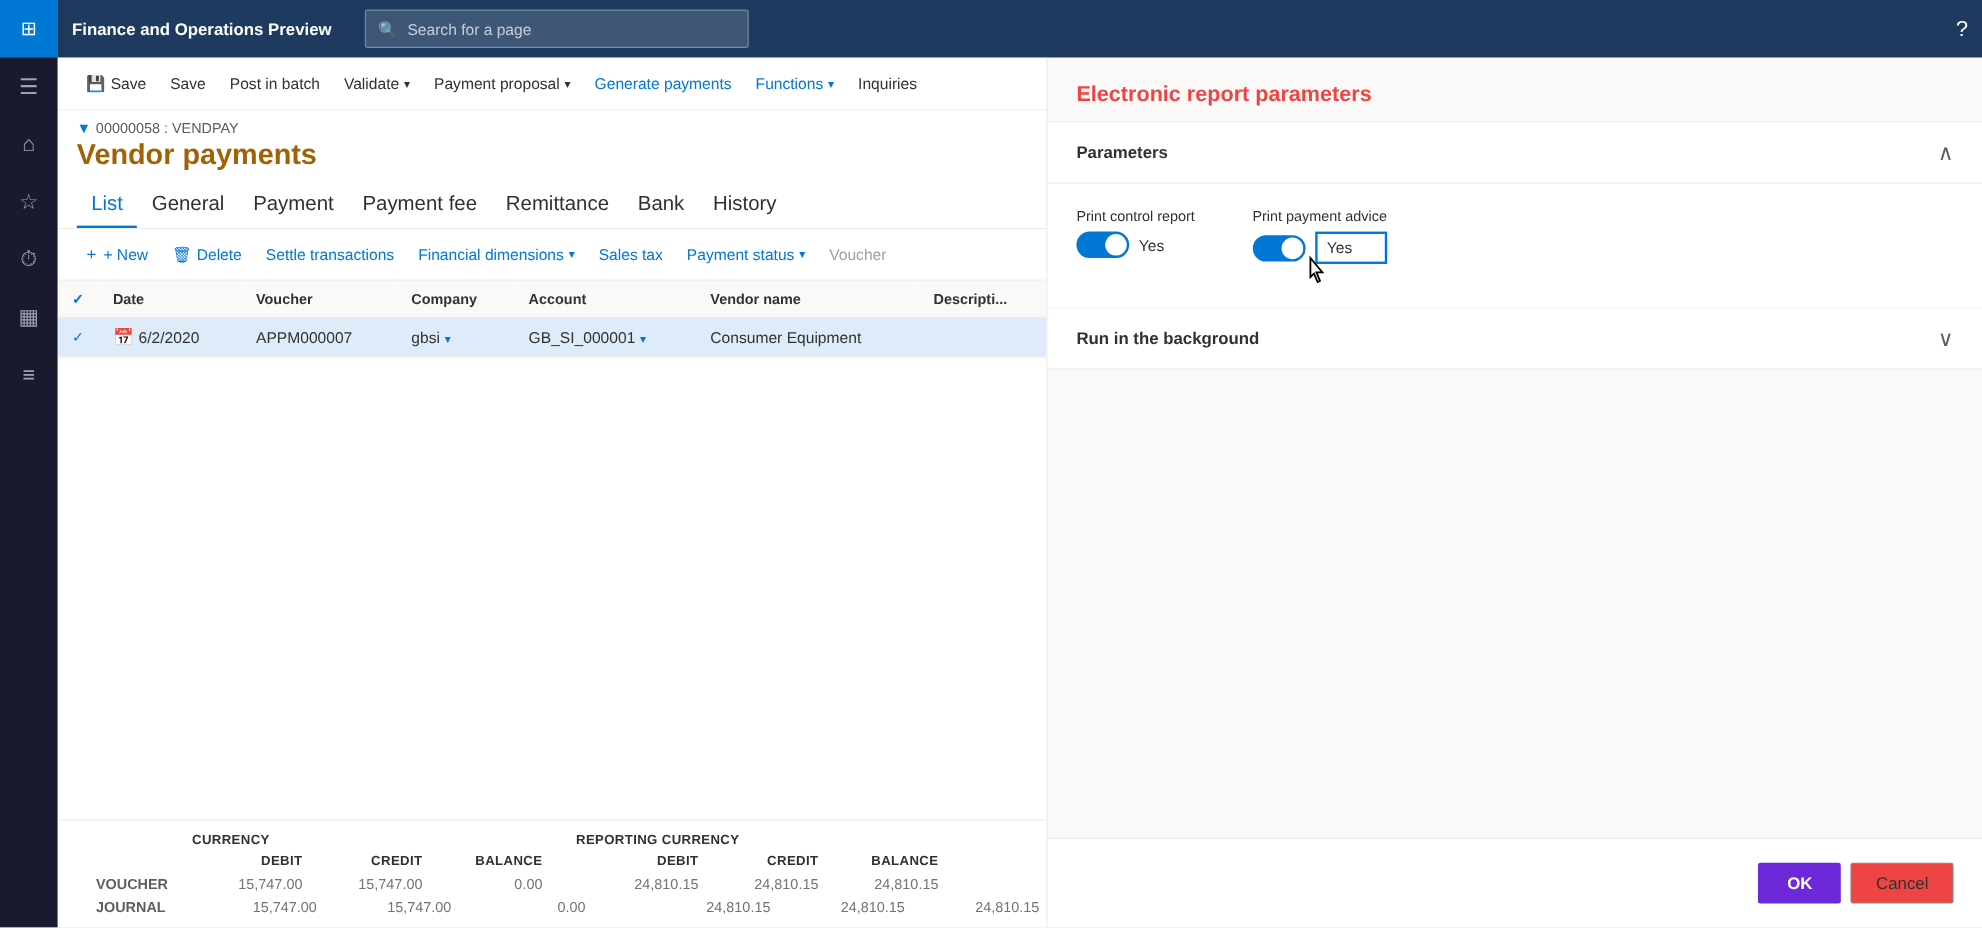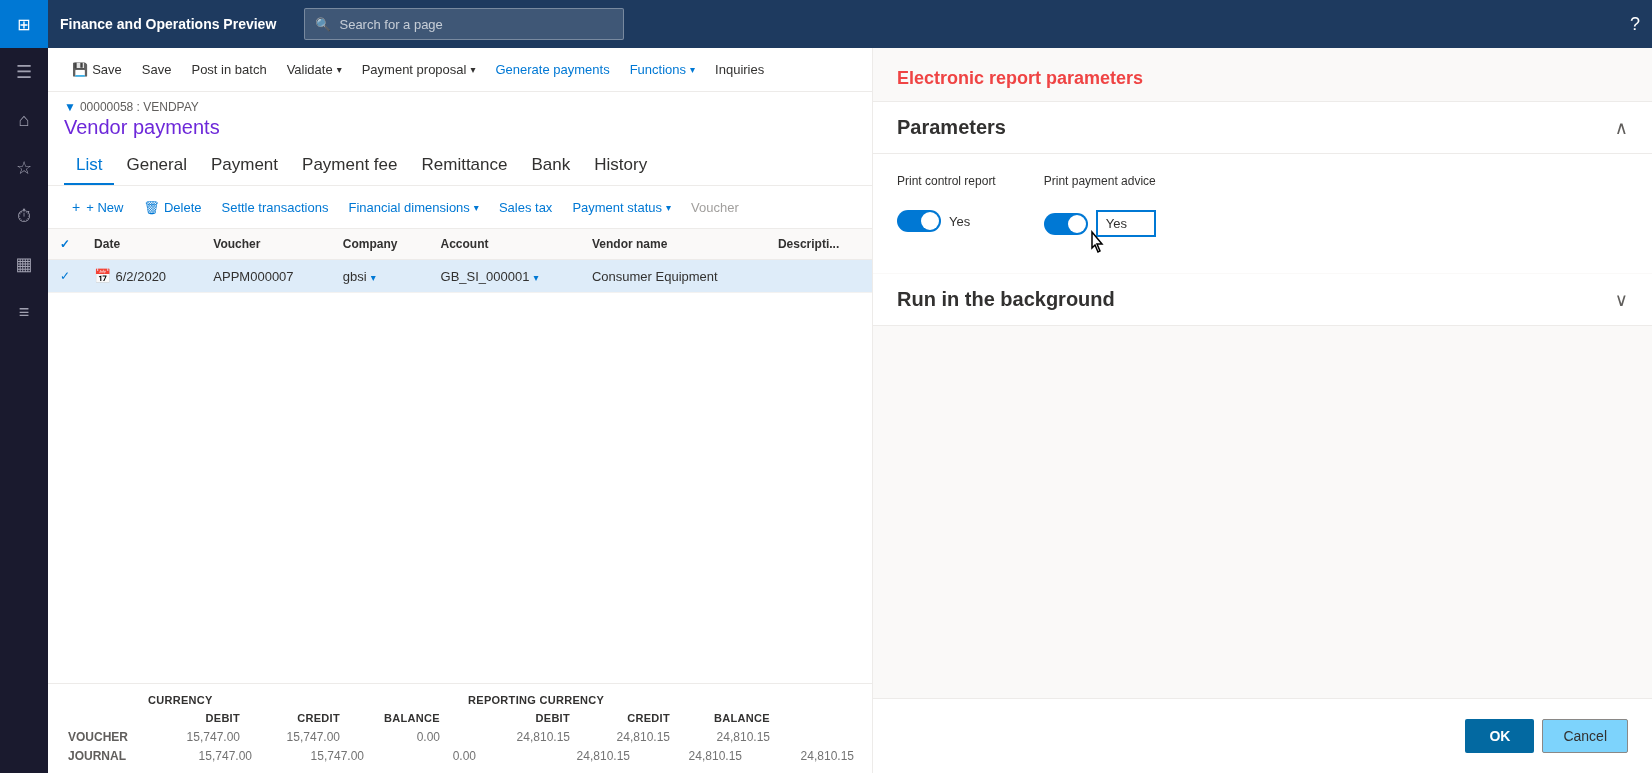--- a/index.html
+++ b/index.html
@@ -126,23 +126,23 @@
     }
     .breadcrumb {
       font-size: 12px;
       color: #605e5c;
       display: flex;
       align-items: center;
       gap: 4px;
       margin-bottom: 2px;
     }
     .page-title {
-      font-size: 20px;
-      font-weight: 400;
-      color: #6d28d9;
+      font-size: 24px;
+      font-weight: 700;
+      color: #a16207;
       margin-bottom: 8px;
     }
 
     
     .tabs {
       display: flex;
       border-bottom: 1px solid #edebe9;
       background: white;
       padding: 0 16px;
       flex-shrink: 0;
@@ -219,21 +219,21 @@
       color: #323130;
       white-space: nowrap;
     }
     .checkbox-col { width: 32px; }
     .check-cell { display: flex; align-items: center; justify-content: center; }
 
     
     .footer-totals {
       background: white;
       border-top: 1px solid #edebe9;
-      padding: 8px 16px;
+      padding: 8px 28px;
       flex-shrink: 0;
     }
 
     
     .right-panel {
       width: 780px;
       background: #faf9f8;
       border-left: 1px solid #edebe9;
       display: flex;
       flex-direction: column;
@@ -259,36 +259,36 @@
     }
     .panel-section-header {
       display: flex;
       align-items: center;
       justify-content: space-between;
       padding: 14px 24px;
       cursor: pointer;
       border-bottom: 1px solid #edebe9;
     }
     .panel-section-title {
-      font-size: 20px;
+      font-size: 14px;
       font-weight: 600;
       color: #323130;
     }
     .panel-section-content {
       padding: 20px 24px;
     }
     .form-row {
       display: flex;
       gap: 48px;
       margin-bottom: 16px;
     }
     .form-field {
       display: flex;
       flex-direction: column;
-      gap: 22px;
+      gap: 6px;
     }
     .form-label {
       font-size: 12px;
       color: #323130;
       font-weight: 400;
     }
     .form-value-row {
       display: flex;
       align-items: center;
       gap: 8px;
@@ -340,31 +340,31 @@
     .panel-footer {
       margin-top: auto;
       padding: 20px 24px;
       display: flex;
       justify-content: flex-end;
       gap: 8px;
       border-top: 1px solid #edebe9;
       background: white;
     }
     .btn-primary {
-      background: #0369a1;
+      background: #6d28d9;
       color: white;
       border: none;
       padding: 8px 24px;
       font-size: 14px;
       cursor: pointer;
       border-radius: 2px;
       font-weight: 600;
     }
     .btn-secondary {
-      background: #7dd3fc;
+      background: #ef4444;
       color: #323130;
       border: 1px solid #8a8886;
       padding: 8px 20px;
       font-size: 14px;
       cursor: pointer;
       border-radius: 2px;
     }
 
     
     .cal-icon {

